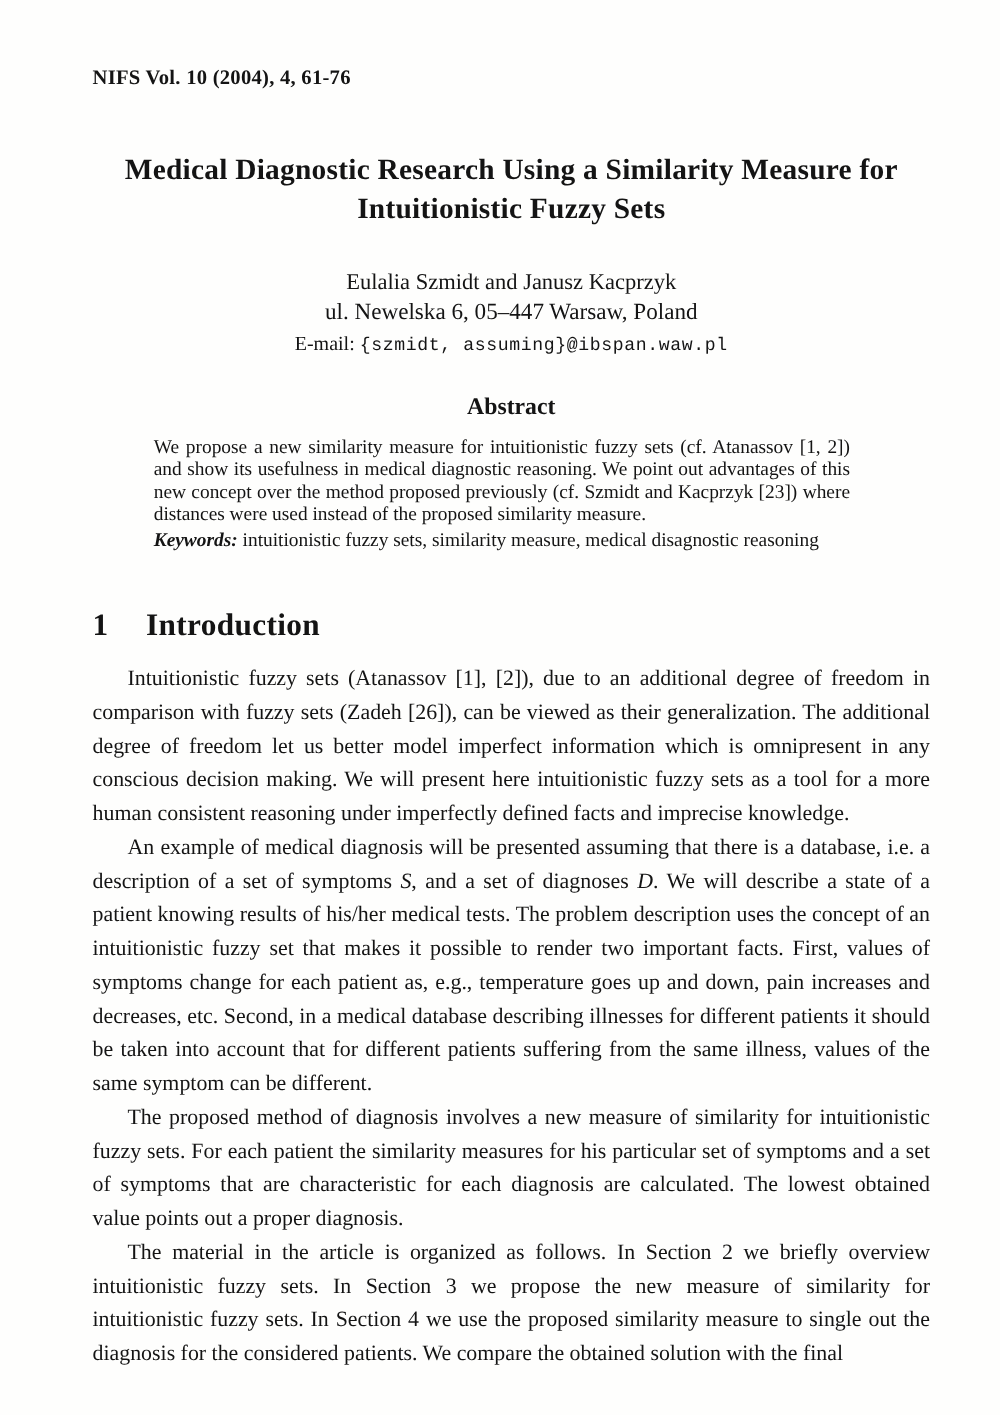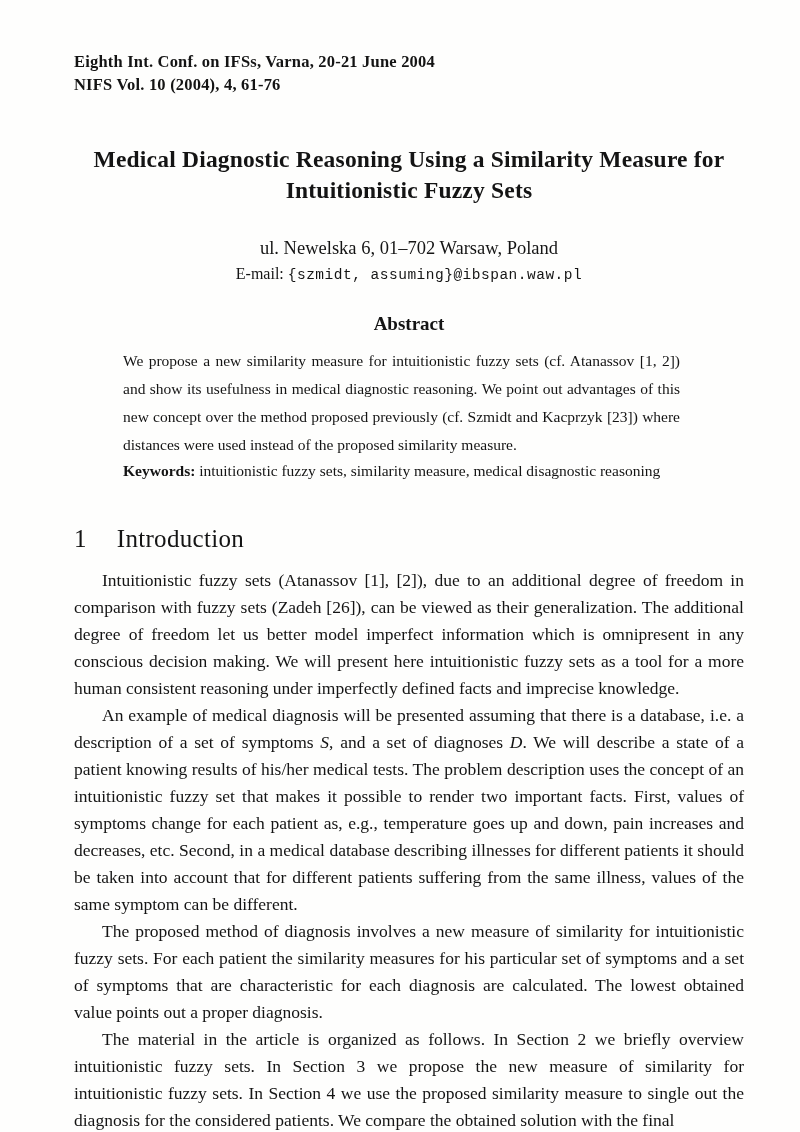--- a/index.html
+++ b/index.html
@@ -62,36 +62,37 @@
   }
   .abstract-heading {
     margin: 0;
     text-align: center;
     font-size: 19px;
     font-weight: bold;
   }
   .abstract-body {
     margin: 12px 15px 0 0;
     font-size: 15.5px;
-    line-height: 28px;
+    line-height: 18px;
     text-align: justify;
   }
   .keywords-line {
     margin: 0;
     font-size: 15.5px;
     line-height: 23.5px;
     text-align: justify;
   }
   .keywords-label {
     font-weight: bold;
+    font-style: italic;
   }
   .section-heading {
     margin: 42px 0 12px 0;
     font-size: 25px;
-    font-weight: normal;
+    font-weight: bold;
     letter-spacing: 0.3px;
   }
   .section-number {
     display: inline-block;
     margin-right: 30px;
   }
   .body-par {
     margin: 0;
     font-size: 17.5px;
     line-height: 27px;
@@ -104,28 +105,28 @@
   .math-var {
     font-style: italic;
   }
 </style>
 </head>
 <body>
 
 <div class="page">
 
   <header class="conf-header">
-    <div>Eighth Int. Conf. on IFSs, Varna, 20-21 June 2004</div>
     <div>NIFS Vol. 10 (2004), 4, 61-76</div>
   </header>
 
-  <h1 class="paper-title">Medical Diagnostic Reasoning Using a Similarity Measure for Intuitionistic Fuzzy Sets</h1>
+  <h1 class="paper-title">Medical Diagnostic Research Using a Similarity Measure for Intuitionistic Fuzzy Sets</h1>
 
   <div class="authors-block">
-    <div class="address">ul. Newelska 6, 01–702 Warsaw, Poland</div>
+    <div class="author-names">Eulalia Szmidt and Janusz Kacprzyk</div>
+    <div class="address">ul. Newelska 6, 05–447 Warsaw, Poland</div>
     <div class="email-line"><span>E-mail: </span><span class="email-mono">{szmidt, assuming}@ibspan.waw.pl</span></div>
   </div>
 
   <section class="abstract-block">
     <h2 class="abstract-heading">Abstract</h2>
     <p class="abstract-body">We propose a new similarity measure for intuitionistic fuzzy sets (cf. Atanassov [1, 2]) and show its usefulness in medical diagnostic reasoning. We point out advantages of this new concept over the method proposed previously (cf. Szmidt and Kacprzyk [23]) where distances were used instead of the proposed similarity measure.</p>
     <p class="keywords-line"><span class="keywords-label">Keywords:</span><span> intuitionistic fuzzy sets, similarity measure, medical disagnostic reasoning</span></p>
   </section>
 
   <section>

